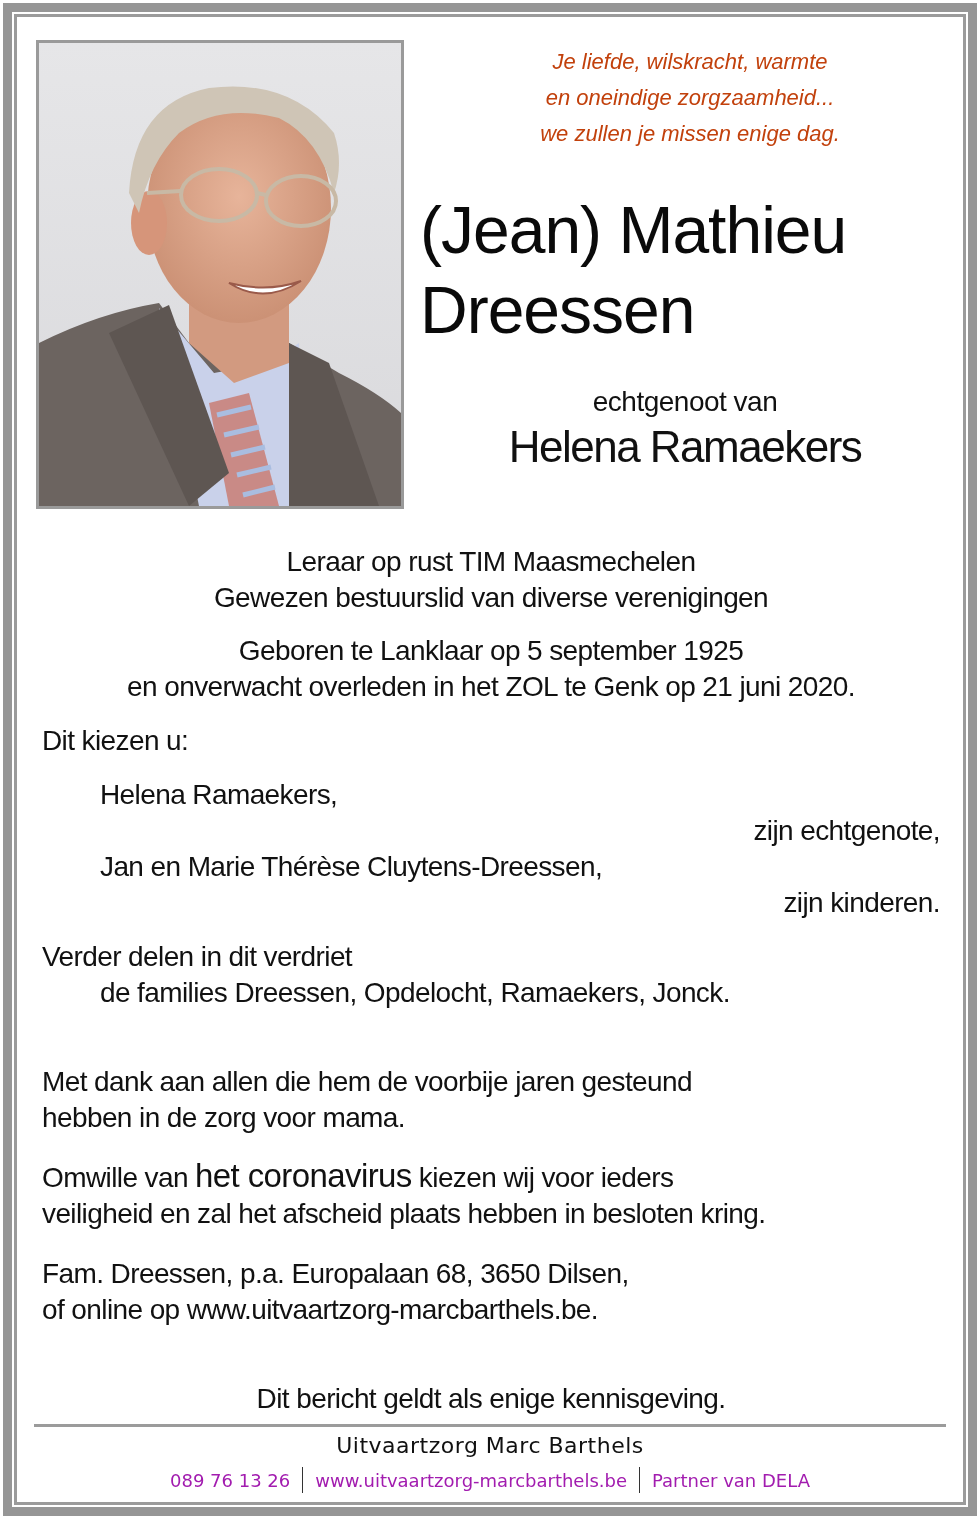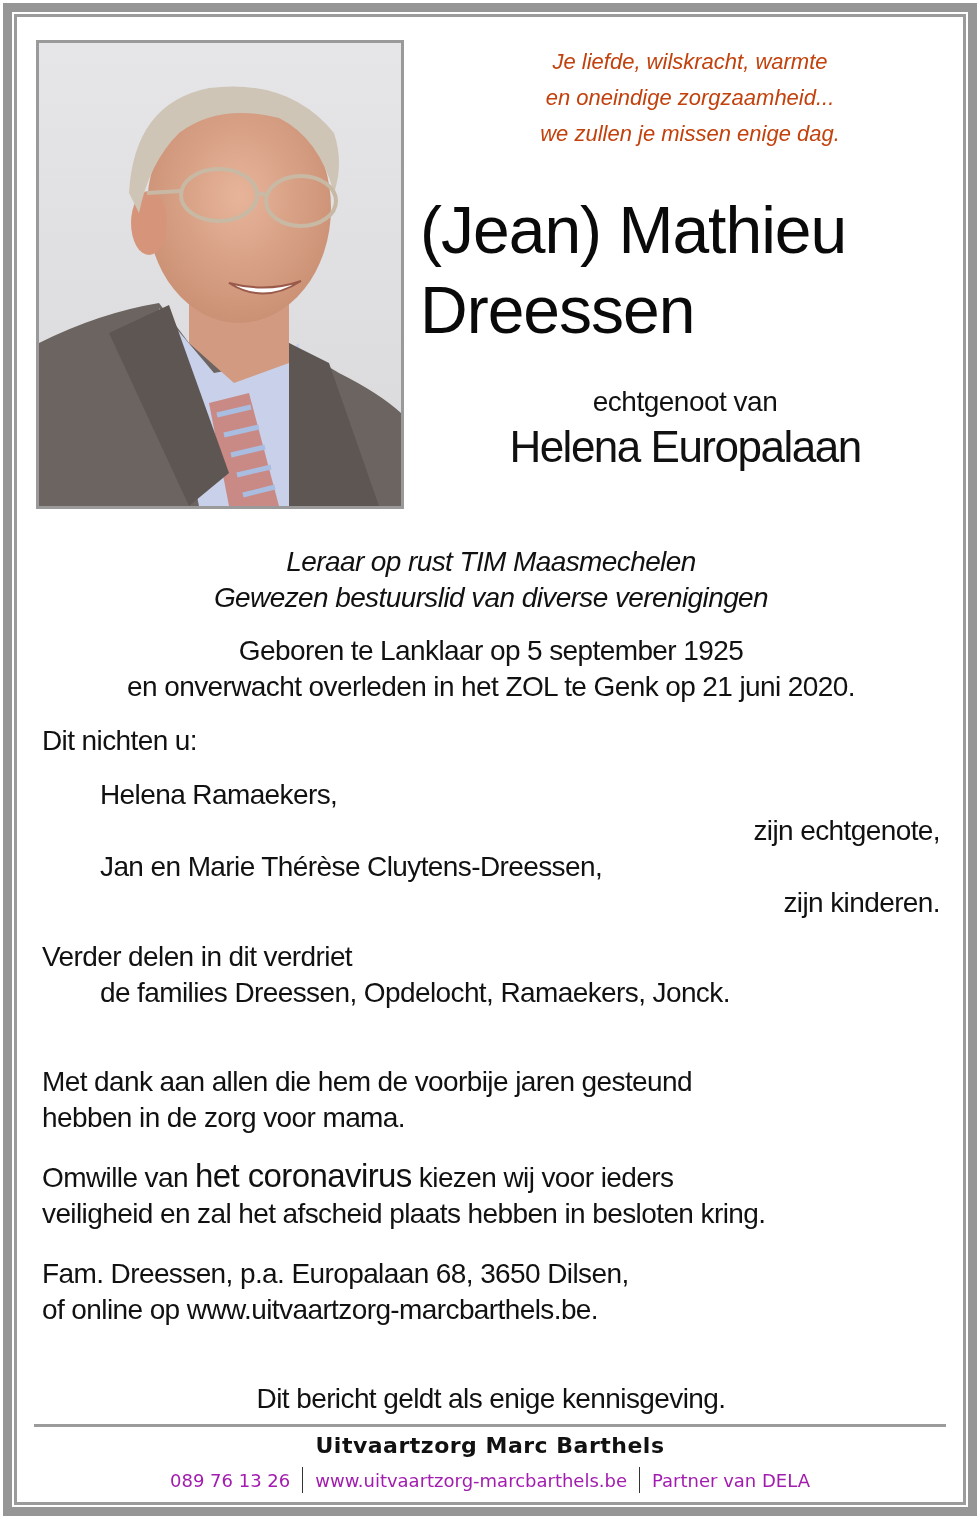--- a/index.html
+++ b/index.html
@@ -18,21 +18,21 @@
   .spouse-name { position: absolute; left: 420px; top: 422px; width: 530px; text-align: center; font-size: 44px; color: #111; letter-spacing: -1.5px; }
 
   .body-text { position: absolute; left: 42px; width: 898px; font-size: 28px; line-height: 36px; color: #111; letter-spacing: -0.6px; }
   .center { text-align: center; }
   .line { white-space: nowrap; }
   .indent { padding-left: 58px; }
   .right { text-align: right; }
   .big { font-size: 33px; }
 
   .divider { position: absolute; left: 34px; top: 1424px; width: 912px; height: 3px; background: #9b9b9b; }
-  .footer-title { position: absolute; left: 34px; top: 1433px; width: 912px; text-align: center; font-family: "DejaVu Sans", sans-serif; font-weight: bold; font-size: 22px; color: #111; letter-spacing: 0.5px; }
+  .footer-title { position: absolute; left: 34px; top: 1433px; width: 912px; text-align: center; font-family: "DejaVu Sans", sans-serif; font-weight: normal; font-size: 22px; color: #111; letter-spacing: 0.5px; }
   .footer-info { position: absolute; left: 34px; top: 1467px; width: 912px; text-align: center; font-family: "DejaVu Sans", sans-serif; font-size: 18px; color: #a21caf; white-space: nowrap; }
   .footer-info .sep { display: inline-block; width: 1px; height: 26px; background: #333; vertical-align: -6px; margin: 0 12px; }
 </style>
 </head>
 <body>
 
 <div class="frame-outer"></div>
 <div class="frame-inner"></div>
 
 <div class="photo">
@@ -79,34 +79,34 @@
   <div>Je liefde, wilskracht, warmte</div>
   <div>en oneindige zorgzaamheid...</div>
   <div>we zullen je missen enige dag.</div>
 </div>
 
 <div class="name">
   <div>(Jean) Mathieu</div>
   <div>Dreessen</div>
 </div>
 <div class="spouse-label">echtgenoot van</div>
-<div class="spouse-name">Helena Europalaan</div>
+<div class="spouse-name">Helena Ramaekers</div>
 
-<div class="body-text center" style="top:544px;font-style:italic;">
+<div class="body-text center" style="top:544px;">
   <div class="line">Leraar op rust TIM Maasmechelen</div>
   <div class="line">Gewezen bestuurslid van diverse verenigingen</div>
 </div>
 
 <div class="body-text center" style="top:633px;">
   <div class="line">Geboren te Lanklaar op 5 september 1925</div>
   <div class="line">en onverwacht overleden in het ZOL te Genk op 21 juni 2020.</div>
 </div>
 
 <div class="body-text" style="top:723px;">
-  <div class="line">Dit nichten u:</div>
+  <div class="line">Dit kiezen u:</div>
   <div style="height:18px"></div>
   <div class="line indent">Helena Ramaekers,</div>
   <div class="line right">zijn echtgenote,</div>
   <div class="line indent">Jan en Marie Thérèse Cluytens-Dreessen,</div>
   <div class="line right">zijn kinderen.</div>
 </div>
 
 <div class="body-text" style="top:939px;">
   <div class="line">Verder delen in dit verdriet</div>
   <div class="line indent">de families Dreessen, Opdelocht, Ramaekers, Jonck.</div>

